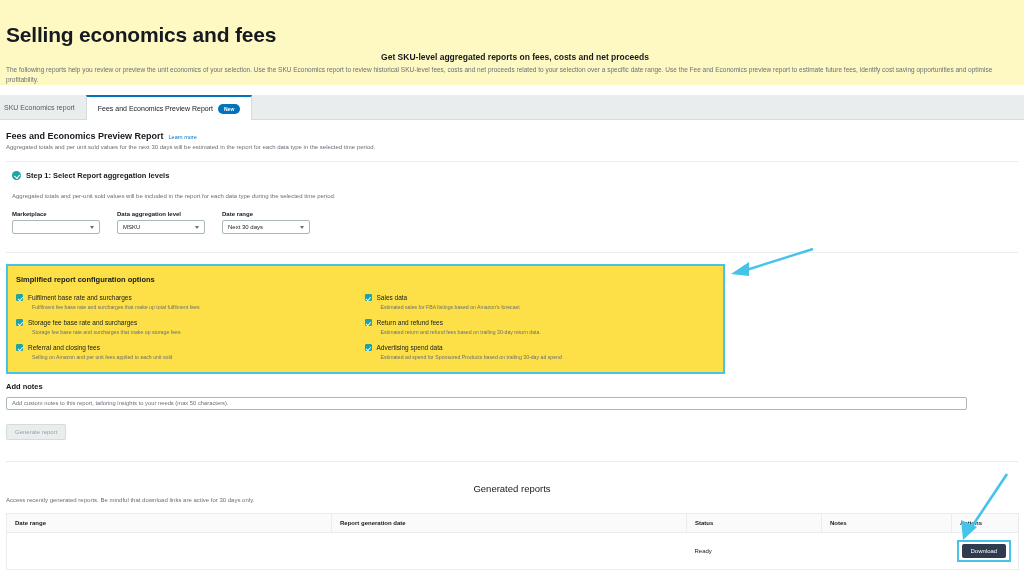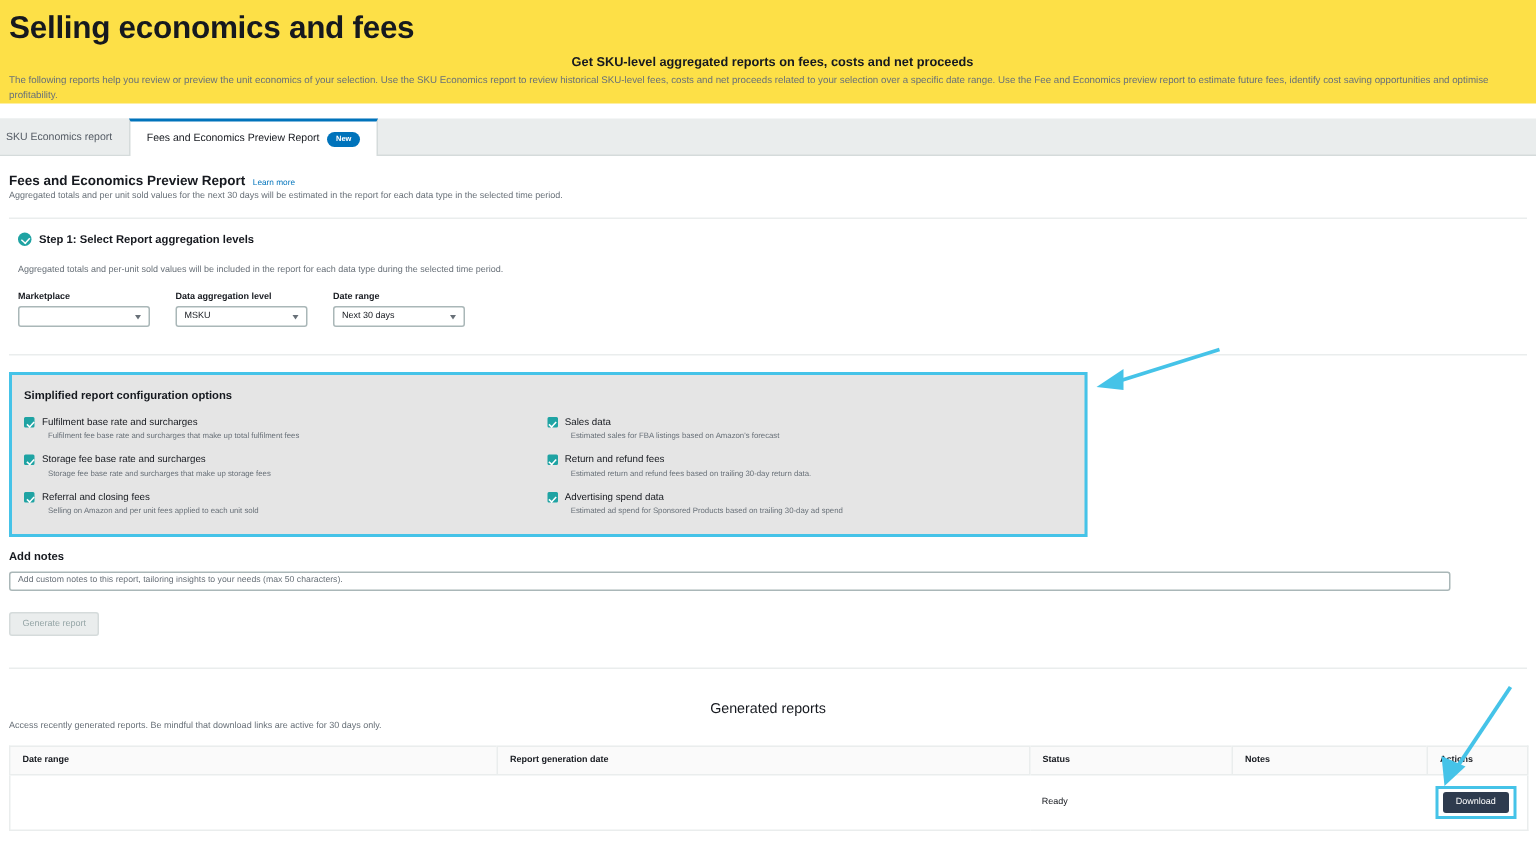--- a/index.html
+++ b/index.html
@@ -6,22 +6,22 @@
   html, body {
     width: 1024px; height: 576px;
     background: #ffffff;
     font-family: "Liberation Sans", sans-serif;
     color: #16191f;
     overflow: hidden;
   }
 
   
   .page-header {
-    background: #fde047;
-    padding: 6px 0 0 6px;
+    background: #fef9c3;
+    padding: 22px 0 0 6px;
   }
   .page-title {
     font-size: 21px;
     font-weight: bold;
     color: #16191f;
     letter-spacing: -0.2px;
     line-height: 26px;
   }
   .page-subtitle {
     font-size: 8.5px;
@@ -175,21 +175,21 @@
     border-left: 2.6px solid transparent;
     border-right: 2.6px solid transparent;
     border-top: 3.2px solid #687078;
   }
 
   
   .config-box {
     position: relative;
     margin-top: 11px;
     border: 2px solid #45c3e8;
-    background: #e5e5e5;
+    background: #fde047;
     width: 719px;
     padding: 9px 10px 12px 8px;
   }
   .config-title {
     font-size: 7.5px;
     font-weight: bold;
     color: #16191f;
     margin-bottom: 9px;
   }
   .config-grid {

